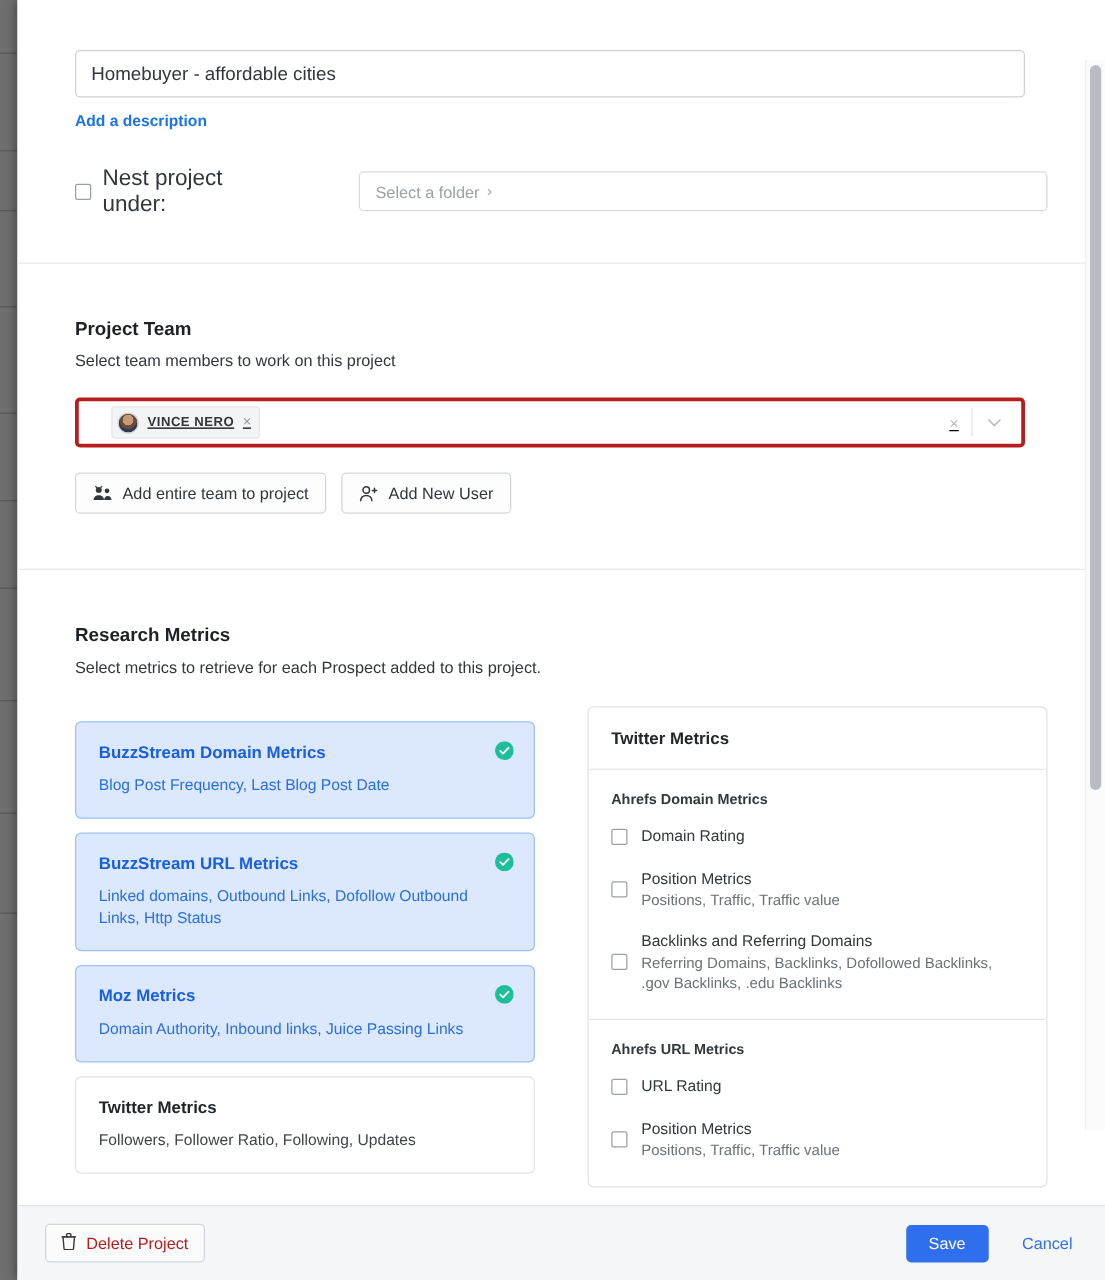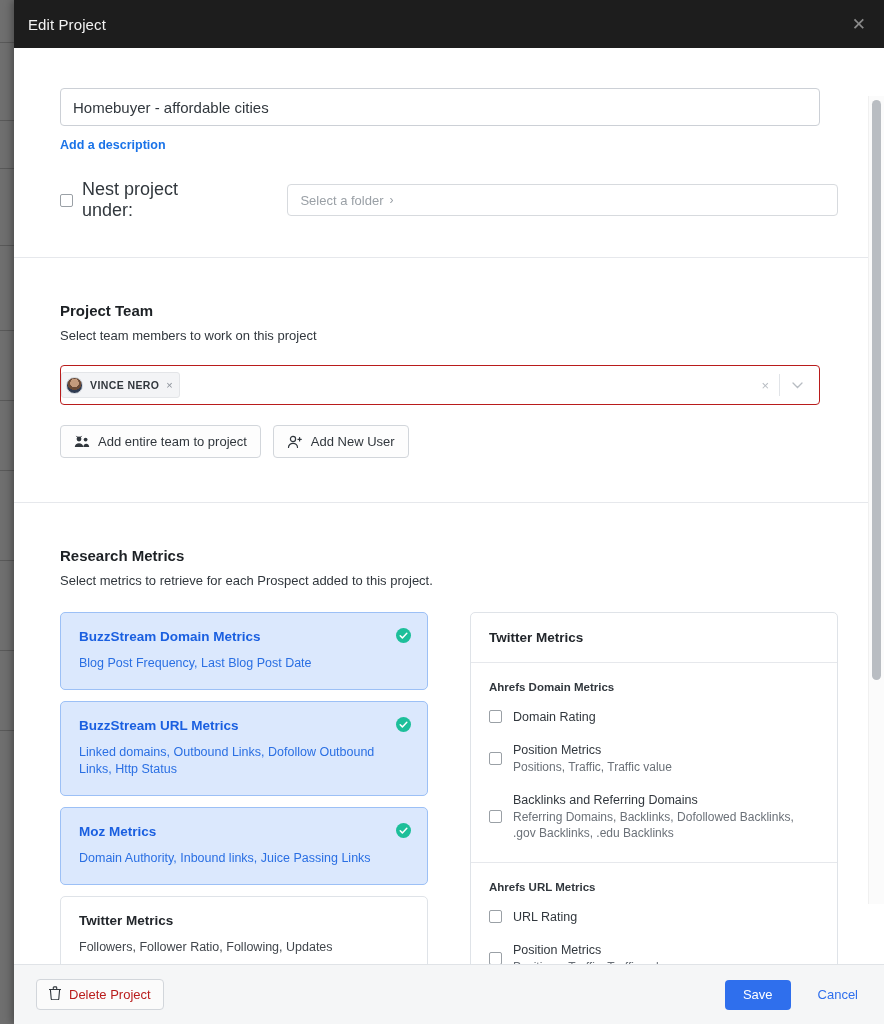--- a/index.html
+++ b/index.html
@@ -161,26 +161,27 @@
     color: #31373d;
     margin: 9px 0 0 0;
   }
 
   
   #team-select {
     margin-top: 22px;
     width: 760px;
     min-height: 40px;
     box-sizing: border-box;
-    border: 1px solid #b91c1c;
+    border: 3px solid #b91c1c;
     border-radius: 4px;
     display: flex;
     align-items: center;
-    padding: 0 4px 0 0;
+    padding: 0 4px 0 26px;
     background: #fff;
+    text-decoration: underline;
   }
   .member-chip {
     display: flex;
     align-items: center;
     background: #f3f4f6;
     border: 1px solid #e3e5e8;
     border-radius: 3px;
     height: 24px;
     padding: 0 6px 0 4px;
     cursor: default;
@@ -241,21 +242,21 @@
     font-family: Liberation Sans, sans-serif;
     box-sizing: border-box;
   }
   .btn svg { display: block; }
 
   
   #metrics-grid {
     margin-top: 24px;
     display: flex;
     gap: 42px;
-    align-items: flex-start;
+    align-items: flex-end;
   }
   #metric-cards { width: 373px; }
   .metric-card {
     border: 1px solid #dfe3e8;
     border-radius: 5px;
     background: #ffffff;
     padding: 16px 18px 17px 18px;
     margin-bottom: 11px;
     position: relative;
     cursor: pointer;
@@ -402,24 +403,20 @@
   <div class="bg-line" style="top:330px"></div>
   <div class="bg-line" style="top:400px"></div>
   <div class="bg-line" style="top:470px"></div>
   <div class="bg-line" style="top:560px"></div>
   <div class="bg-line" style="top:650px"></div>
   <div class="bg-line" style="top:730px"></div>
 </div>
 
 <div id="modal">
 
-  <div id="modal-header">
-    <div id="modal-title">Edit Project</div>
-    <div id="close-btn">✕</div>
-  </div>
 
   <div id="modal-body">
     <div id="modal-scroll">
 
       <div class="section tight">
         <div class="section-inner">
           <input id="project-name-input" type="text" value="Homebuyer - affordable cities" style="">
           <a id="add-description-link">Add a description</a>
 
           <div id="nest-row">

